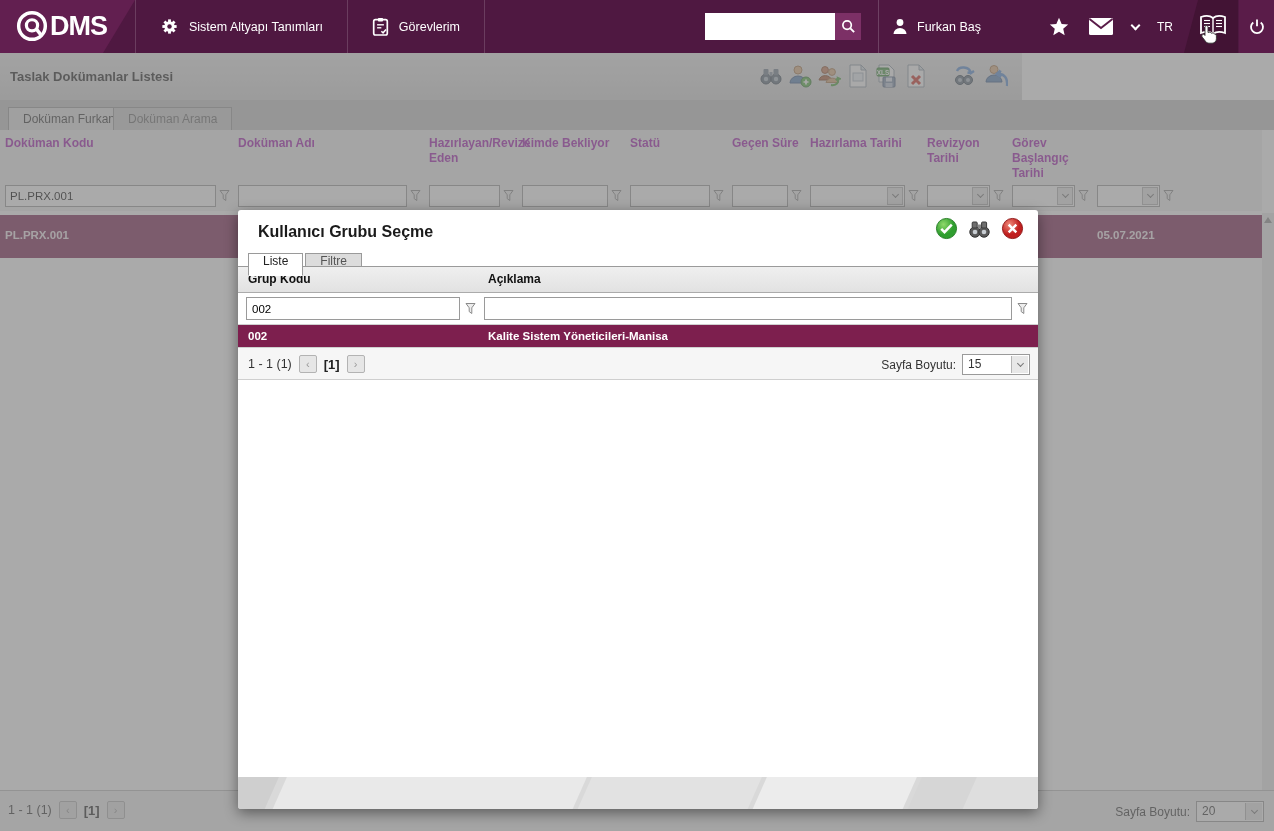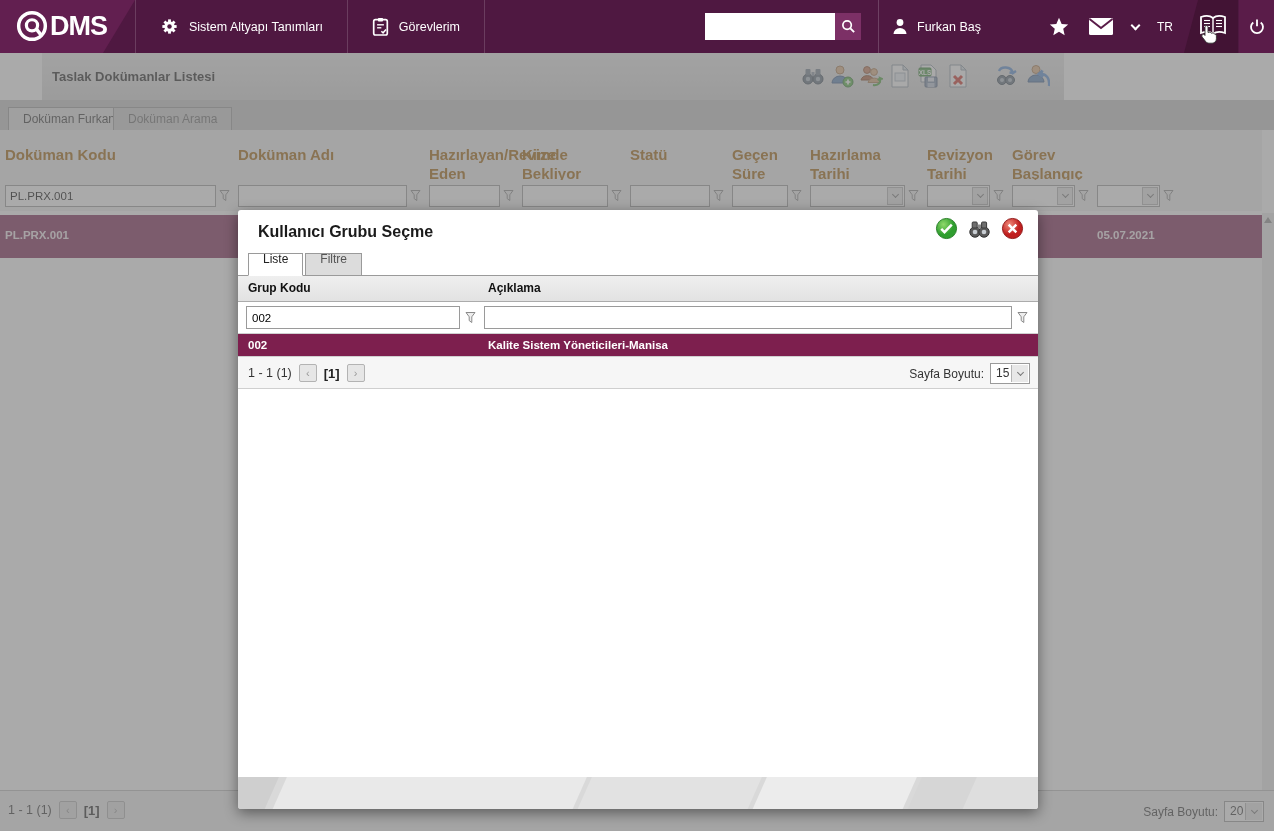--- a/index.html
+++ b/index.html
@@ -28,34 +28,34 @@
   .nav-ico { position:absolute; top:0; height:53px; display:flex; align-items:center; color:#fff; cursor:pointer; }
   .lang { font-size:12px; color:#fff; }
   .book-seg { position:absolute; left:1184px; top:0; width:54px; height:53px; background:#421334;
     clip-path:polygon(14px 0,54px 0,54px 53px,0 53px); }
   .power-seg { position:absolute; left:1239px; top:0; width:35px; height:53px; background:#5a1c49; }
 
   
   .page { position:absolute; left:0; top:53px; width:1274px; height:778px; background:#fff; overflow:hidden; }
   .wm { position:absolute; background:rgba(255,255,255,.5); opacity:.35; }
   .titlebar { position:absolute; left:0; top:0; width:1022px; height:47px;
-    background:linear-gradient(#e9e9e9,#d6d6d6);margin-left:42px; }
+    background:linear-gradient(#e9e9e9,#d6d6d6); }
   .page-title { position:absolute; left:10px; top:16px; font-size:13px; font-weight:bold; color:#1d1d1d; }
   .toolbar { position:absolute; right:14px; top:9px; display:flex; align-items:center; gap:3px; }
   .tbico { width:26px; height:28px; display:flex; align-items:center; justify-content:center; cursor:pointer; }
   .tb-gap { width:18px; }
   .tabstrip { position:absolute; left:0; top:47px; width:1274px; height:30px; background:#c6c6c6; }
   .tab { position:absolute; bottom:0; height:23px; padding:0 14px; font-size:12px;
     display:flex; align-items:center; border:1px solid #9a9a9a; border-bottom:none; cursor:pointer; }
   .tab.active { background:#e3e3e3; color:#333; }
   .tab.inactive { background:#cfcfcf; color:#6a6a6a; }
 
   .grid { position:absolute; left:0; top:77px; width:1274px; height:660px; background:#fff; }
   .ghead { position:absolute; left:0; top:0; width:1262px; height:50px; background:#f0f0f0; display:flex; }
-  .gh { padding:6px 4px 0 5px; font-size:15px; font-weight:bold; color:#a16207; line-height:1.25;margin-top:10px; }
+  .gh { padding:6px 4px 0 5px; font-size:12px; font-weight:bold; color:#a21caf; line-height:1.25; }
   .gfilter { position:absolute; left:0; top:50px; width:1262px; height:33px; background:#f0f0f0;
     border-bottom:2px solid #fff; display:flex; }
   .gf { display:flex; align-items:center; gap:3px; padding:0 3px 0 5px; }
   .gf input { height:22px; border:1px solid #9a9a9a; background:#fff; font-size:11.5px; padding:0 4px; min-width:0; flex:1; }
   .dsel { height:22px; flex:1; border:1px solid #9a9a9a; background:#fff; position:relative; }
   .dsel .dd { position:absolute; right:1px; top:1px; bottom:1px; width:16px; background:#e8e8e8;
     border:1px solid #b5b5b5; display:flex; align-items:center; justify-content:center; }
   .grow { position:absolute; left:0; top:85px; width:1262px; height:43px; background:#7d2150; display:flex;
     color:#f2e8ee; font-size:11.5px; font-weight:bold; cursor:pointer; }
   .gc { padding:14px 2px 0 5px; white-space:nowrap; overflow:hidden; }
@@ -65,42 +65,42 @@
 
   .bottombar { position:absolute; left:0; top:737px; width:1274px; height:41px; background:#f0f0f0;
     border-top:1px solid #bdbdbd; }
   .pager { position:absolute; left:8px; top:10px; display:flex; align-items:center; gap:7px;
     font-size:12.5px; color:#333; }
   .pgbtn { width:18px; height:18px; background:#e6e6e6; border:1px solid #b3b3b3; border-radius:2px;
     display:flex; align-items:center; justify-content:center; color:#9a9a9a; font-size:11px; cursor:pointer; }
   .curpage { font-weight:bold; font-size:13px; color:#222; }
   .pagesize { position:absolute; right:10px; top:10px; display:flex; align-items:center; gap:6px;
     font-size:12px; color:#333; }
-  .fakesel { width:40px; height:21px; border:1px solid #9a9a9a; background:#fff; position:relative;
+  .fakesel { width:68px; height:21px; border:1px solid #9a9a9a; background:#fff; position:relative;
     font-size:12px; padding:2px 12px 0 5px; cursor:pointer; }
   .fakesel .dd { position:absolute; right:1px; top:1px; bottom:1px; width:17px; background:#e8e8e8;
     border-left:1px solid #b5b5b5; display:flex; align-items:center; justify-content:center; }
 
   .overlay { position:absolute; inset:0; background:rgba(124,124,124,.65); z-index:5; }
 
   
   .modal { position:absolute; left:238px; top:210px; width:800px; height:599px; z-index:30;
     box-shadow:0 4px 14px rgba(0,0,0,.45); border-radius:3px; }
   .modal-body { position:absolute; left:0; top:0; width:800px; height:567px; background:#fff;
     border-radius:3px 3px 0 0; }
   .modal-head { position:absolute; left:0; top:0; width:800px; height:40px; }
   .modal-title { position:absolute; left:20px; top:13px; font-size:16px; font-weight:bold; color:#1b1b1b; }
   .modal-icons { position:absolute; right:14px; top:7px; display:flex; align-items:center; gap:9px; }
   .modal-icons > div { cursor:pointer; }
   .mtabs { position:absolute; left:10px; top:43px; display:flex; }
-  .mtab { height:23px; padding:9px 14px; font-size:12px; display:flex; align-items:flex-end;
+  .mtab { height:23px; padding:0 14px; font-size:12px; display:flex; align-items:flex-start;
     border:1px solid #9a9a9a; cursor:pointer; }
   .mtab.active { background:#fff; border-bottom:1px solid #fff; color:#222; z-index:2; }
   .mtab.inactive { background:#dcdcdc; color:#555; margin-left:2px; }
-  .mgrid { position:absolute; left:0; top:65px; width:800px; border:1px solid #9a9a9a; border-left:none; border-right:none; border-bottom:none; }
+  .mgrid { position:absolute; left:0; top:56px; width:800px; border:1px solid #9a9a9a; border-left:none; border-right:none; border-bottom:none; }
   .mghead { display:flex; height:26px; background:linear-gradient(#efefef,#e2e2e2); border-bottom:1px solid #ababab; }
   .mgh { font-size:12px; font-weight:bold; color:#111; padding:5px 0 0 10px; }
   .mgfilter { display:flex; height:32px; align-items:center; border-bottom:1px solid #d0d0d0; }
   .mgfilter input { height:23px; border:1px solid #9a9a9a; font-size:11.5px; padding:0 5px; }
   .mrow { display:flex; height:22px; background:#7d1f4e; color:#fff; font-size:11.5px; font-weight:bold;
     align-items:center; cursor:pointer; }
   .mpager { height:33px; background:#f6f6f6; border-top:1px solid #cfcfcf; border-bottom:1px solid #cfcfcf;
     position:relative; }
   .mpager .pager { top:7px; left:10px; }
   .mpager .pagesize { top:6px; right:8px; }

